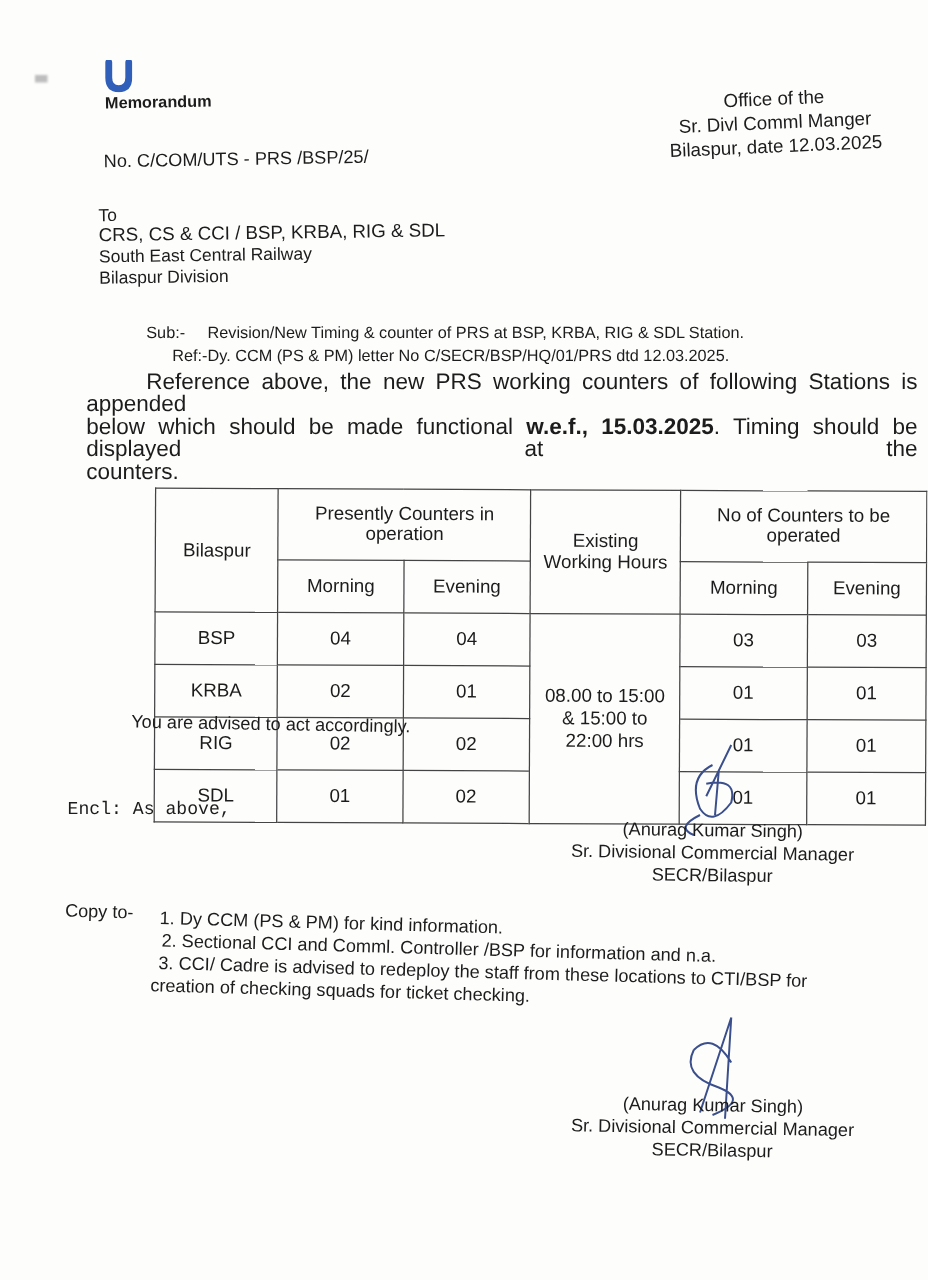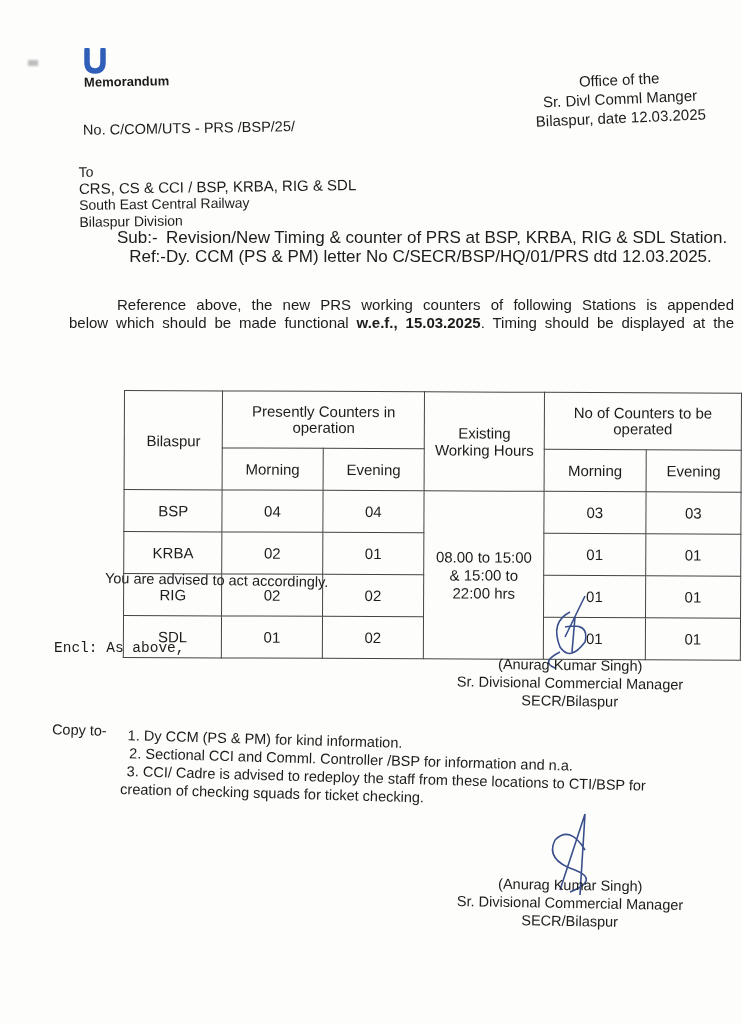--- a/index.html
+++ b/index.html
@@ -38,28 +38,29 @@
   <div>Bilaspur, date 12.03.2025</div>
 </div>
 
 <div style="position:absolute; left:79px; top:162px; font-size:14px; line-height:16.5px; transform:rotate(-0.8deg); white-space:nowrap;">
   <div>To</div>
   <div style="font-size:15px;">CRS, CS &amp; CCI / BSP, KRBA, RIG &amp; SDL</div>
   <div>South East Central Railway</div>
   <div>Bilaspur Division</div>
 </div>
 
-<div style="position:absolute; left:117px; top:228px; font-size:17px; line-height:19px; white-space:nowrap;">
+<div style="position:absolute; left:117px; top:256px; font-size:13px; line-height:19px; white-space:nowrap;">
   <div><span style="display:inline-block; width:49px;">Sub:-</span><span>Revision/New Timing &amp; counter of PRS at BSP, KRBA, RIG &amp; SDL Station.</span></div>
   <div><span style="display:inline-block; width:49px;text-align:right;">Ref:-</span><span>Dy. CCM (PS &amp; PM) letter No C/SECR/BSP/HQ/01/PRS dtd 12.03.2025.</span></div>
 </div>
 
-<div style="position:absolute; left:69px; top:296px; width:665px; font-size:15px; line-height:18px;">
+<div style="position:absolute; left:69px; top:296px; width:665px; font-size:18px; line-height:18px;">
   <div style="text-indent:48px; text-align:justify; text-align-last:justify;">Reference above, the new PRS working counters of following Stations is appended</div>
   <div style="text-align:justify; text-align-last:justify;"><span>below which should be made functional</span> <b>w.e.f., 15.03.2025</b><span>. Timing should be displayed at the</span></div>
+  <div>counters.</div>
 </div>
 
 <table class="grid">
   <tbody>
       <tr style="height:38px;">
     <td rowspan="2" style="width:78px;">Bilaspur</td>
     <td colspan="2" style="line-height:16px;">Presently Counters in operation</td>
     <td rowspan="2" style="width:124px; line-height:17px; padding:0 4px;margin-top:19px;">Existing Working Hours</td>
     <td colspan="2" style="line-height:16px;margin-top:44px;">No of Counters to be operated</td>
   </tr>

